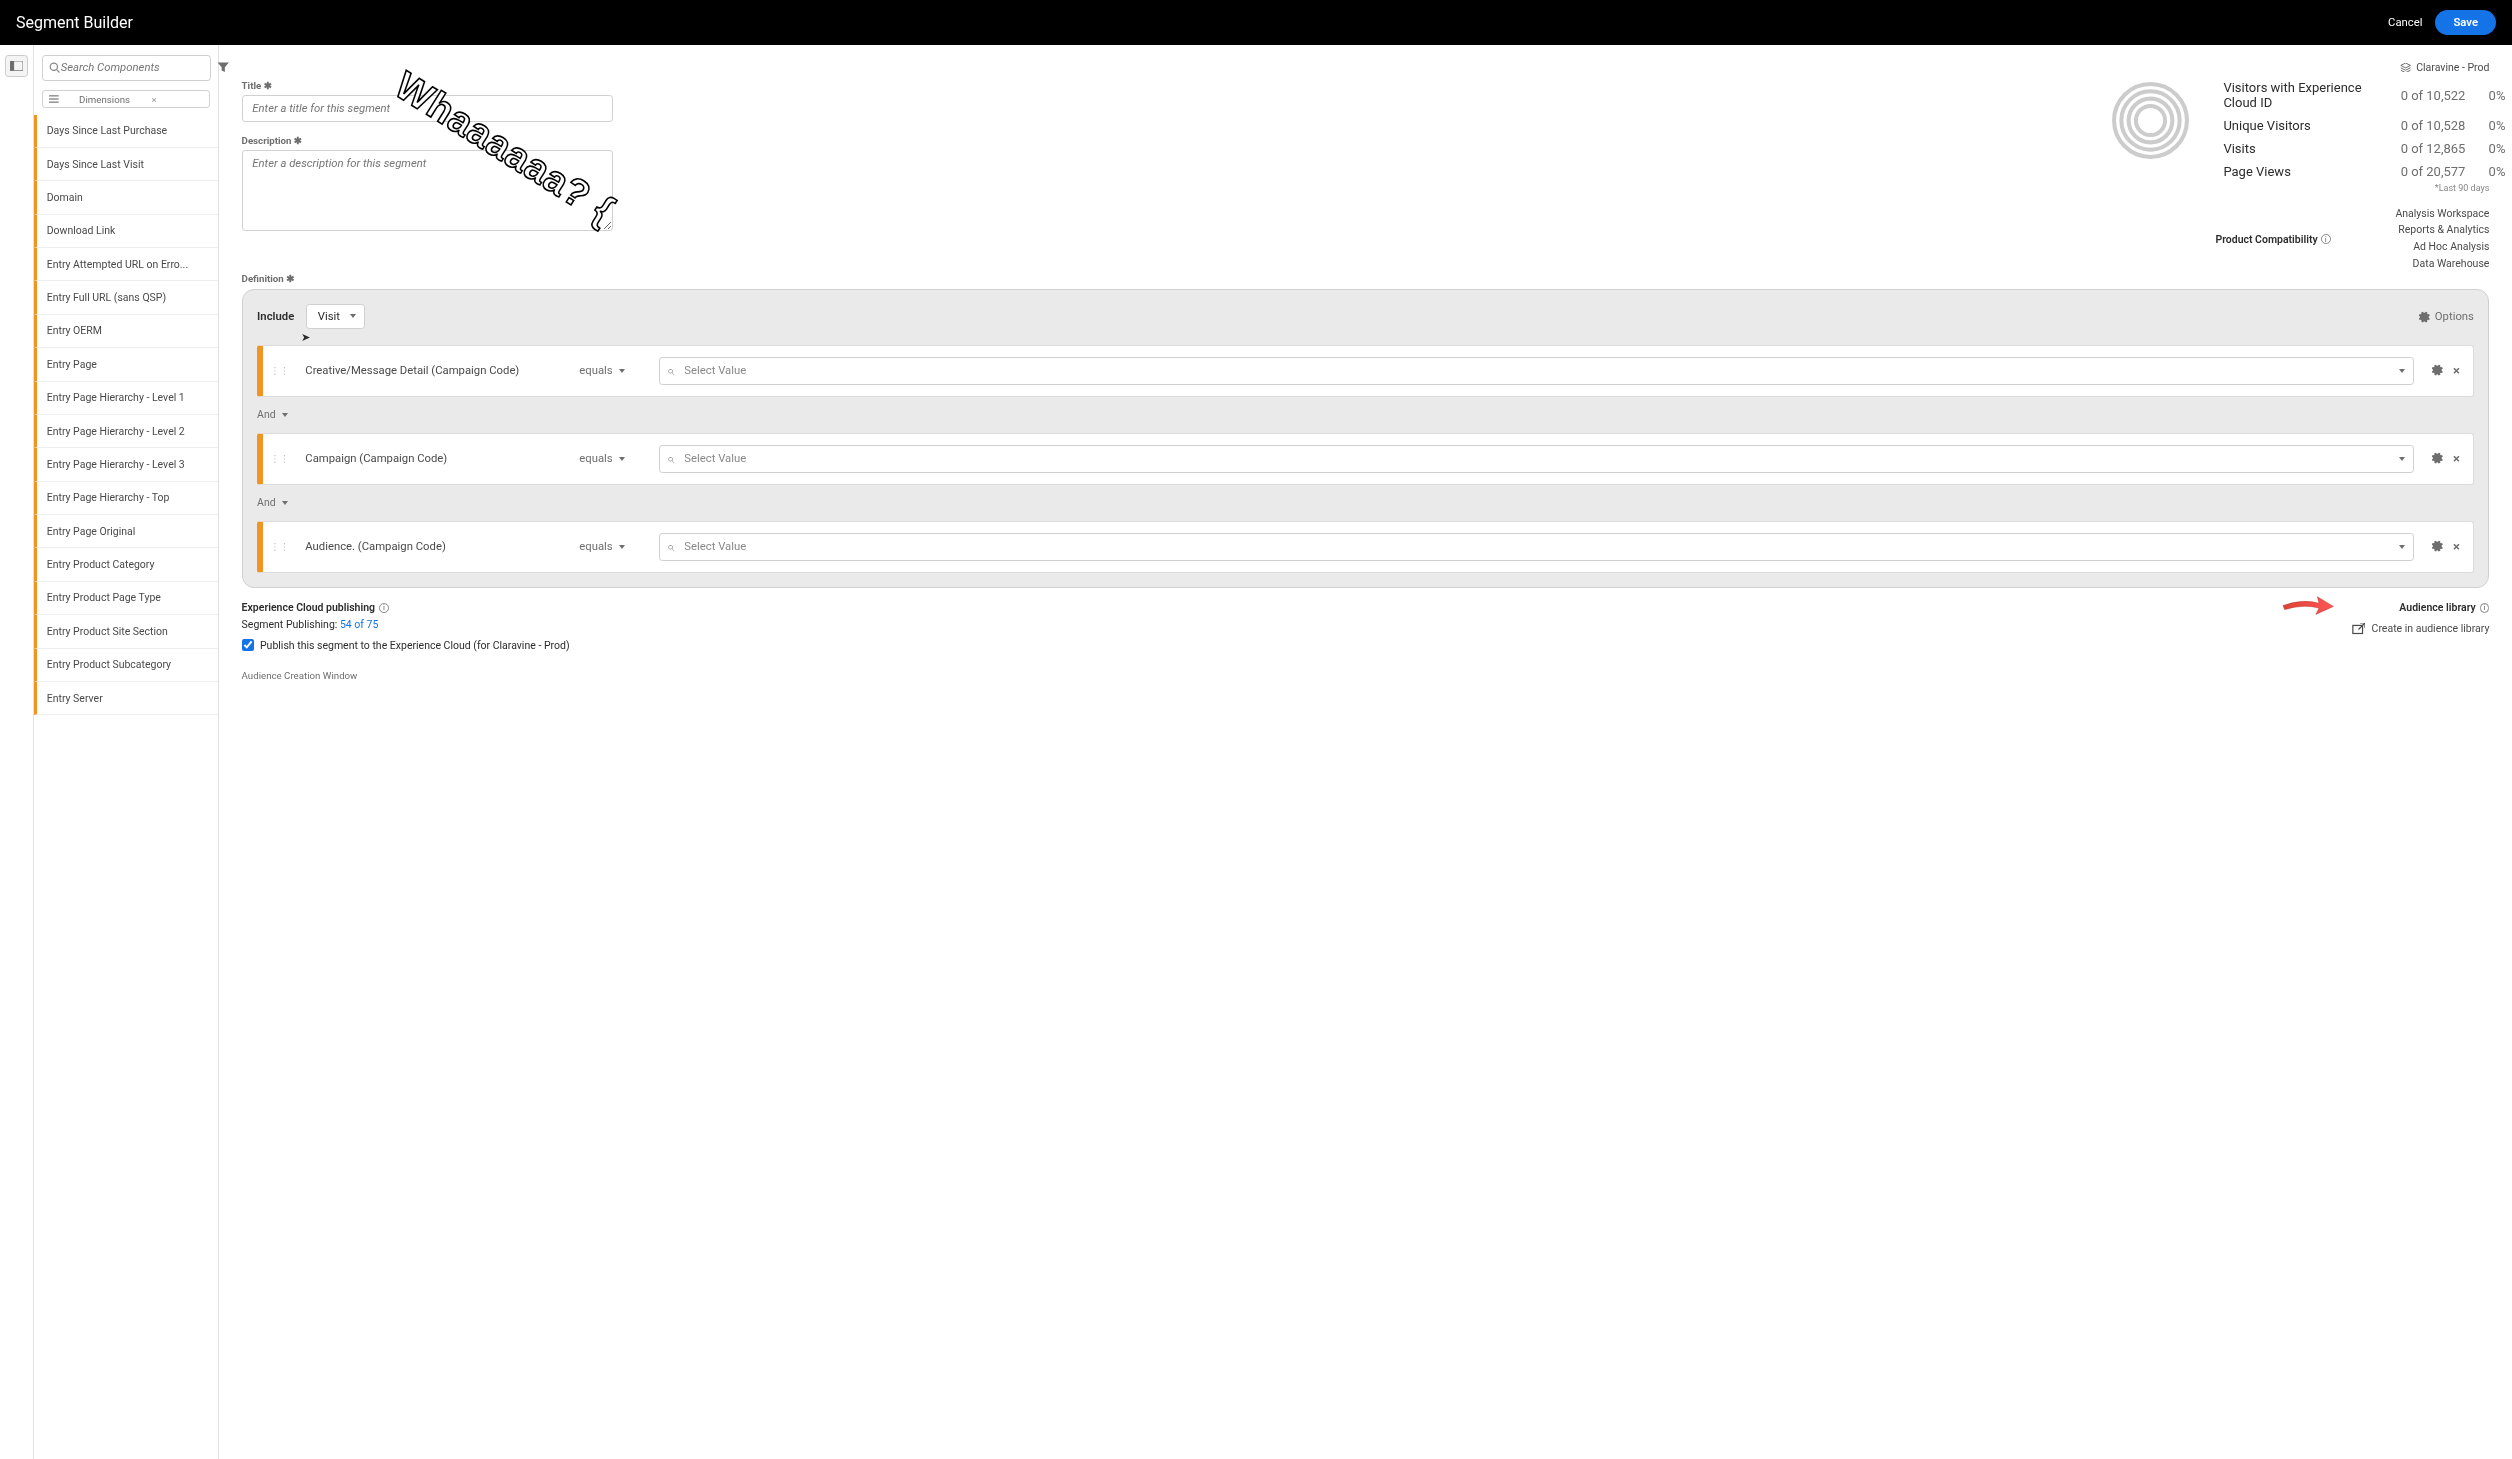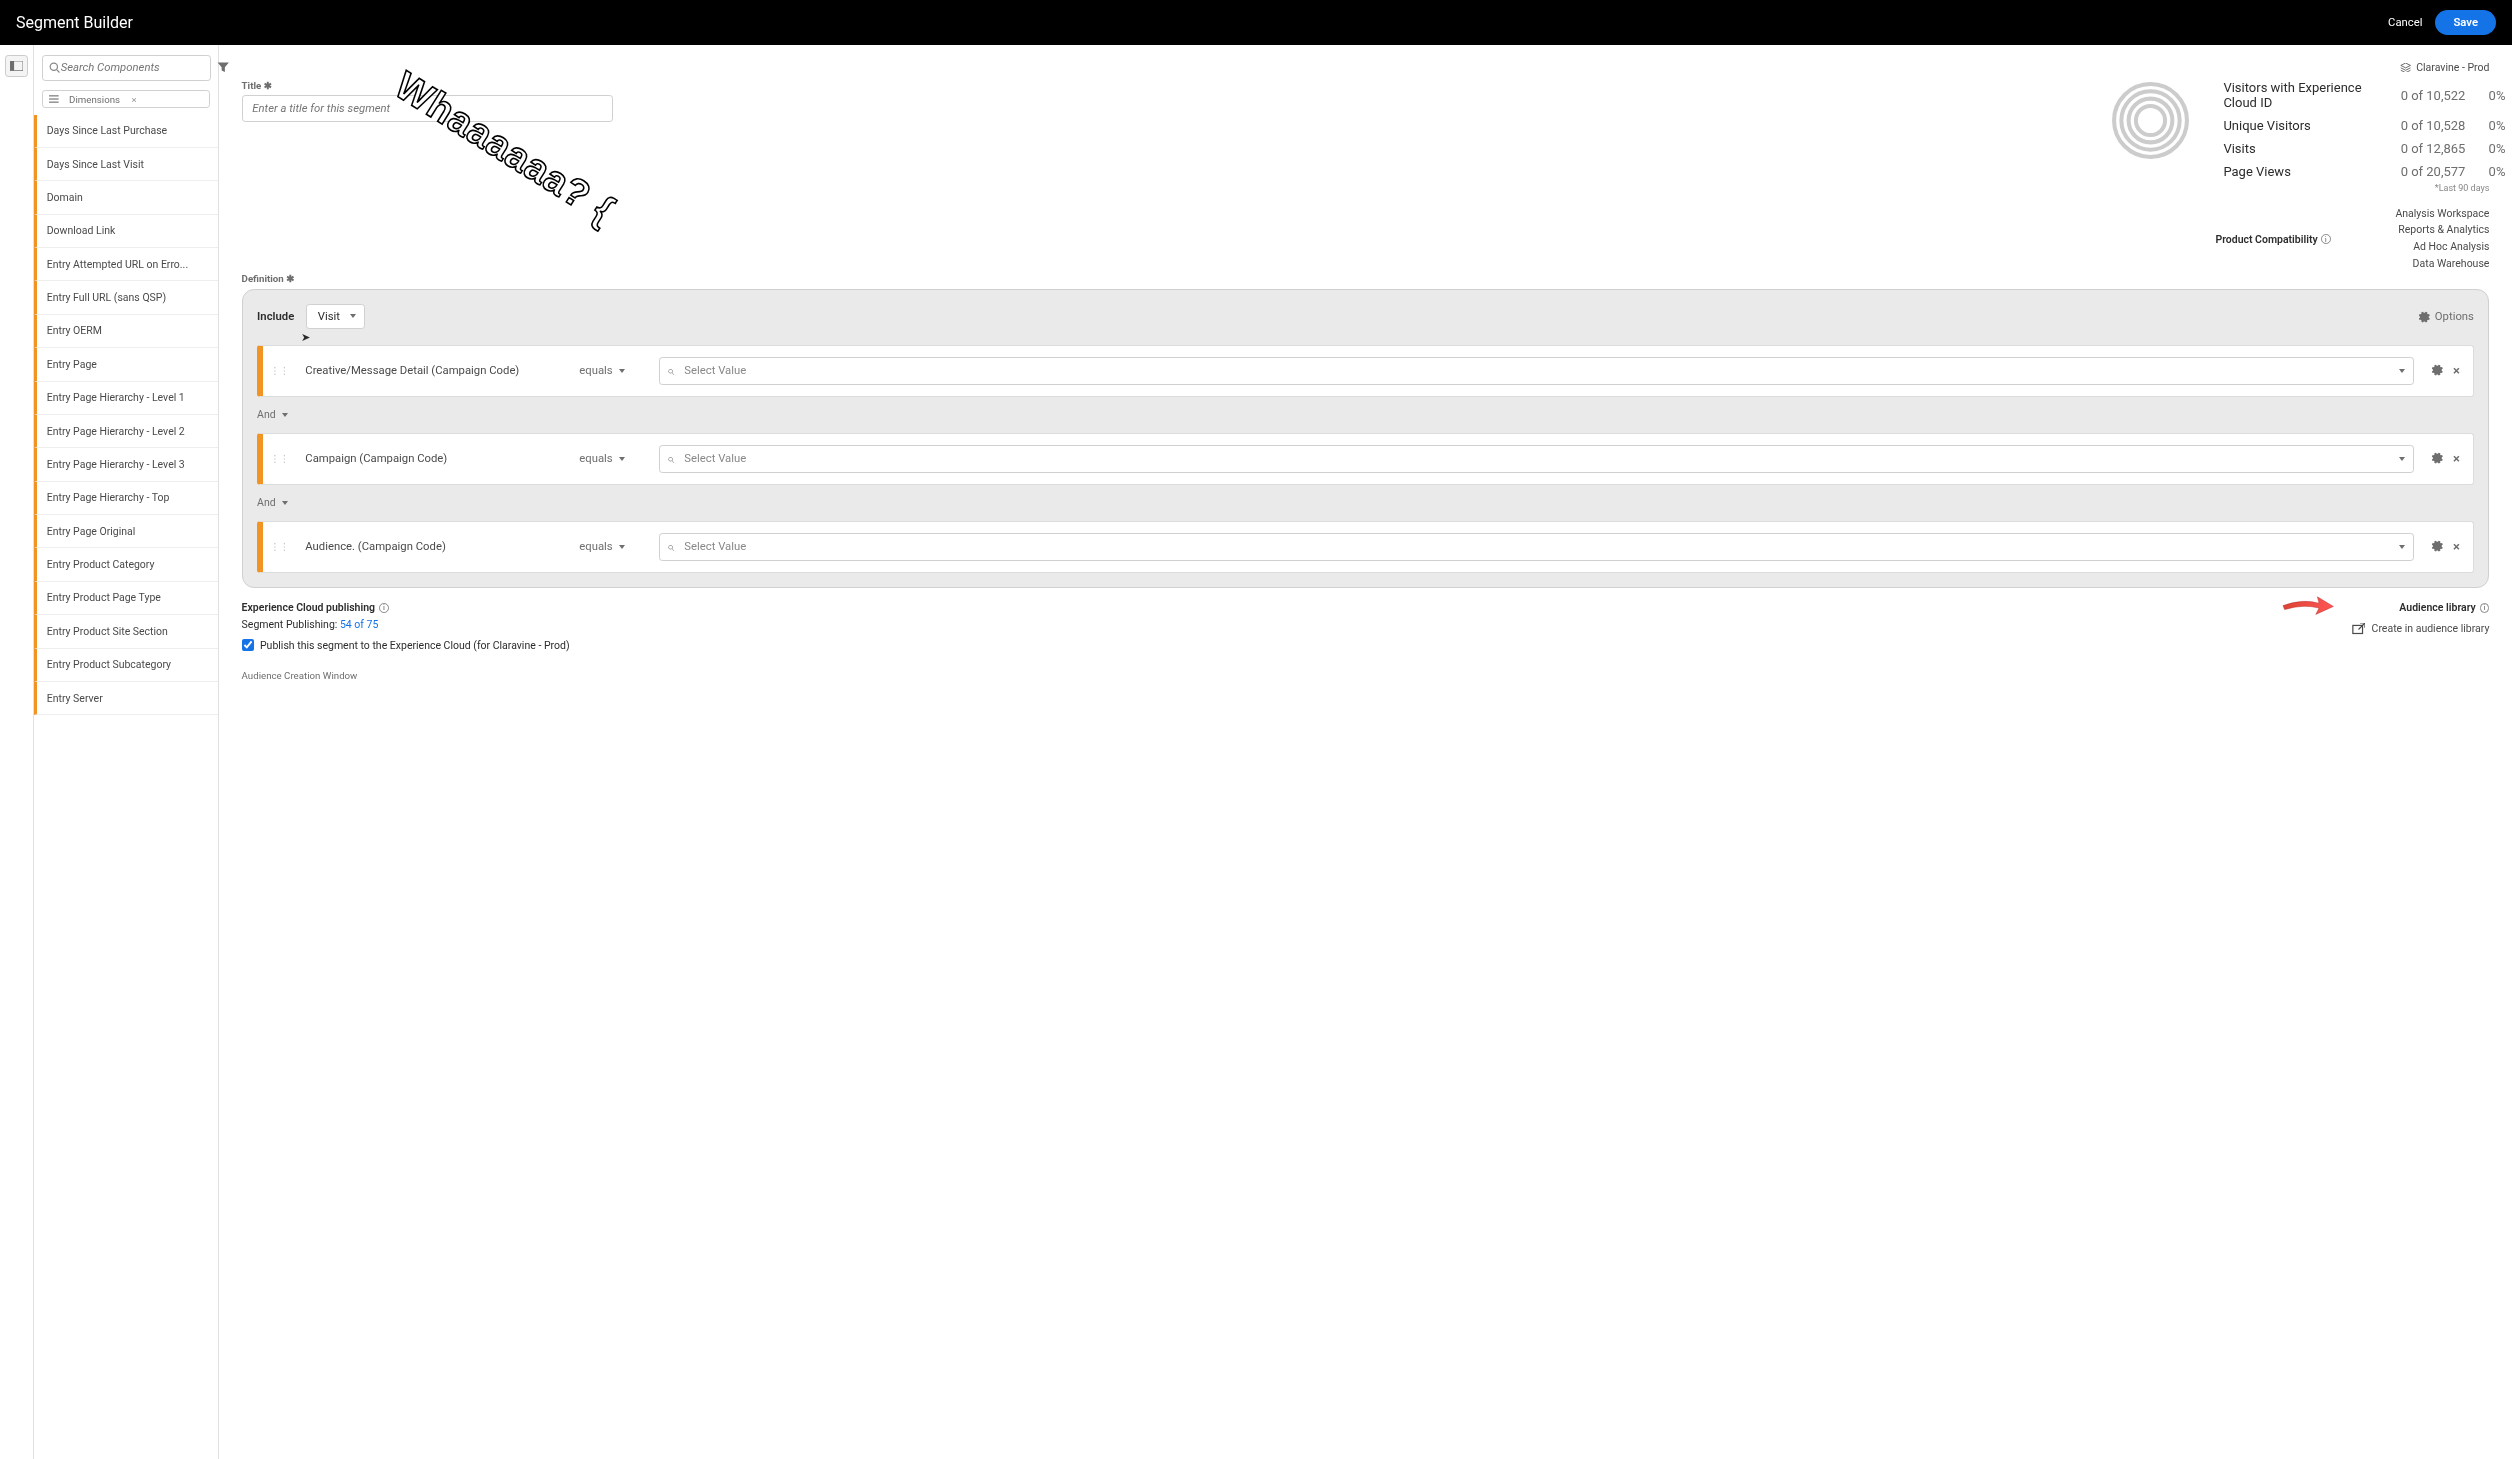--- a/index.html
+++ b/index.html
@@ -14,21 +14,21 @@
     .main-layout { display: flex; height: calc(100vh - 45px); }
     .rail-toggle { width: 34px; border-right: 0.8px solid #e1e1e1; padding-top: 9.7px; display: flex; justify-content: center; }
     .rail-toggle-btn { width: 22.6px; height: 22.6px; border: 0.8px solid #ccc; border-radius: 3.2px; display: flex; align-items: center; justify-content: center; cursor: pointer; background: #f4f4f4; }
     
     .sidebar { width: 185px; border-right: 0.8px solid #e1e1e1; display: flex; flex-direction: column; }
     .search-row { padding: 9.7px 8px; display: flex; align-items: center; gap: 4.8px; }
     .search-box { flex: 1; border: 0.8px solid #d0d0d0; border-radius: 3.2px; display: flex; align-items: center; padding: 3.2px 6.4px; height: 26px; }
     .search-box input { border: none; outline: none; flex: 1; font-style: italic; color: #888; font-size: 11.3px; }
     .filter-btn { width: 16px; height: 16px; cursor: pointer; color: #6e6e6e; }
     
-    .filter-chip { margin: 0 8px 6.4px; display: inline-flex; align-items: center; gap: 10px; border: 0.8px solid #d0d0d0; border-radius: 3.2px; padding: 2.4px 6.4px; font-size: 9.7px; color: #6e6e6e; cursor: pointer; }
+    .filter-chip { margin: 0 8px 6.4px; display: inline-flex; align-items: center; gap: 20px; border: 0.8px solid #d0d0d0; border-radius: 3.2px; padding: 2.4px 6.4px; font-size: 9.7px; color: #6e6e6e; cursor: pointer; }
     .chip-x { cursor: pointer; color: #999; margin-left: 1.6px; }
     
     .dim-list { flex: 1; overflow-y: auto; }
     .dim-item { border-left: 3.2px solid #f29423; border-bottom: 0.8px solid #eee; padding: 9.7px 9.7px; cursor: pointer; font-size: 10.5px; white-space: nowrap; overflow: hidden; text-overflow: ellipsis; color: #4a4a4a; }
     
     .content { flex: 1; padding: 16px 22.6px; overflow-y: auto; position: relative; }
     .suite-row { text-align: right; margin-bottom: 6.4px; font-size: 10.5px; color: #4a4a4a; display: flex; justify-content: flex-end; align-items: center; gap: 4.8px; }
     
     .form-row { display: flex; gap: 48px; }
     .form-left { flex: 0 0 371px; }
@@ -181,20 +181,24 @@
           <path d="M1 3 L7 0 L13 3 L7 6 Z M1 6 L7 9 L13 6 M1 9 L7 12 L13 9" fill="none" stroke="#4a4a4a" stroke-width="1"></path>
         </svg>
       <span>Claravine - Prod</span>
     </div>
 
     <div class="form-row">
       <div class="form-left">
         <div class="field-group">
           <label class="field-label">Title ✱</label>
           <input class="text-input" placeholder="Enter a title for this segment" style="">
+        </div>
+        <div class="field-group">
+          <label class="field-label">Description ✱</label>
+          <textarea class="text-input" placeholder="Enter a description for this segment" style=""></textarea>
         </div>
       </div>
 
       <div class="form-right">
         <div class="donut">
           <svg viewBox="0 0 100 100">
             <circle cx="50" cy="50" r="45" fill="none" stroke="#ccc" stroke-width="5"></circle>
             <circle cx="50" cy="50" r="36" fill="none" stroke="#ccc" stroke-width="5"></circle>
             <circle cx="50" cy="50" r="27" fill="none" stroke="#ccc" stroke-width="5"></circle>
             <circle cx="50" cy="50" r="18" fill="none" stroke="#ccc" stroke-width="5"></circle>

